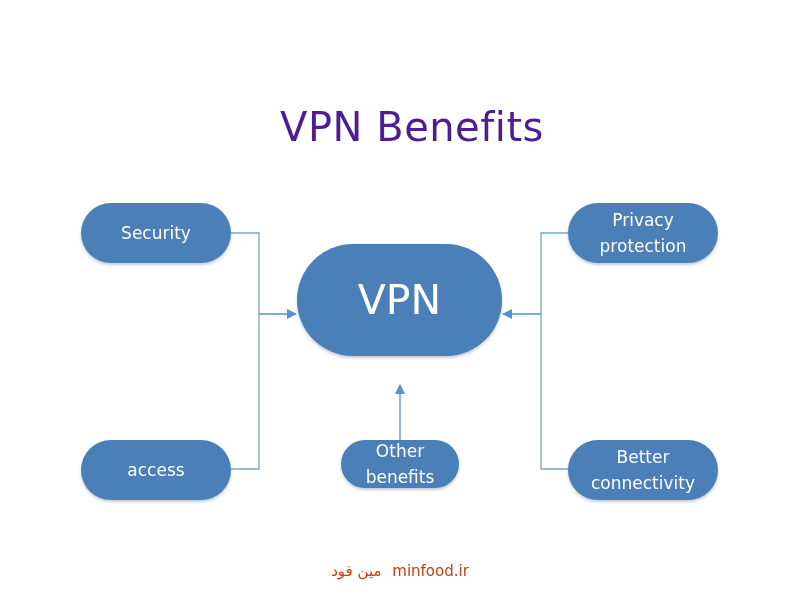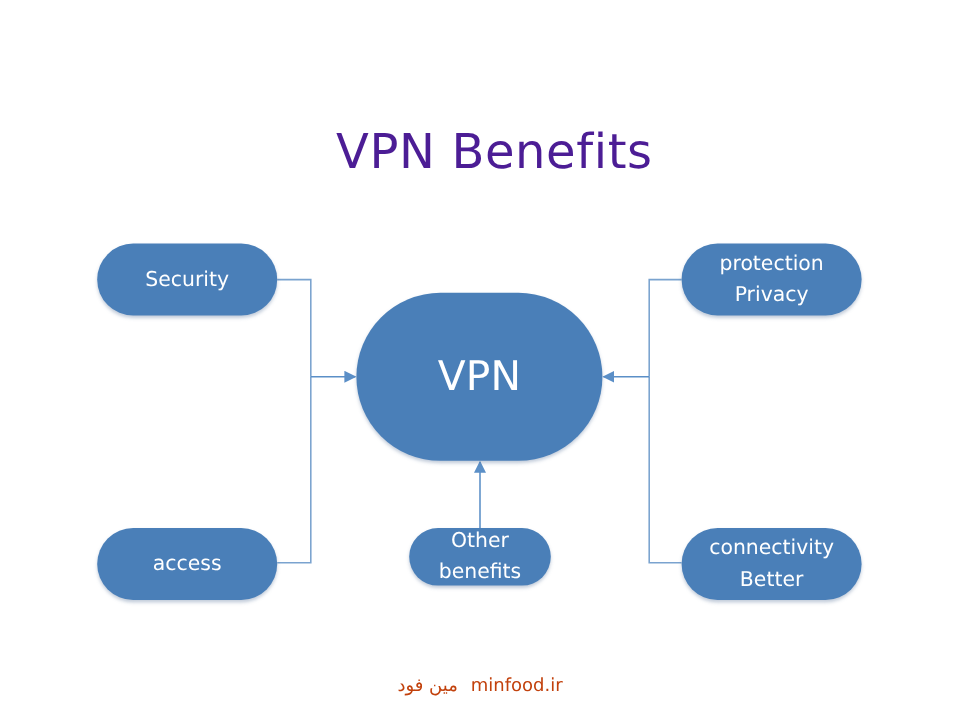--- a/index.html
+++ b/index.html
@@ -2,21 +2,21 @@
 <html><head>
   <meta charset="utf-8">
   <style>
     html, body { margin: 0; padding: 0; }
     body { width: 800px; height: 600px; background: #ffffff; position: relative; overflow: hidden; font-family: "DejaVu Sans", "Liberation Sans", sans-serif; }
     .title { position: absolute; left: 12px; width: 800px; top: 104px; text-align: center; font-size: 40px; color: #4c1d95; letter-spacing: 0.5px; }
     svg.connectors { position: absolute; left: 0; top: 0; width: 800px; height: 600px; }
     .node { position: absolute; background: #4a7fb8; color: #ffffff; display: flex; align-items: center; justify-content: center; text-align: center; box-sizing: border-box; box-shadow: 0 2px 3px rgba(80,110,150,0.35); line-height: 26px; font-size: 17px; }
     .pill { width: 150px; height: 60px; border-radius: 30px; }
     .pill-sm { width: 118px; height: 48px; border-radius: 30px; }
-    .center { left: 297px; top: 244px; width: 205px; height: 140px; border-radius: 70px / 70px; font-size: 34px; }
+    .center { left: 297px; top: 244px; width: 205px; height: 112px; border-radius: 70px / 70px; font-size: 41px; }
     .footer { position: absolute; top: 562px; left: 0; width: 800px; text-align: center; font-size: 15px; color: #c2410c; }
     .footer span { margin: 0 3px; }
   </style>
 </head>
 <body>
 
 <div class="title">VPN Benefits</div>
 
 <svg class="connectors" viewBox="0 0 800 600">
   <defs>
@@ -37,22 +37,22 @@
 </svg>
 
 <div class="node pill" style="left:81px; top:203px;align-items:center;">
   <div>
       <div>Security</div>
     </div>
 </div>
 
 <div class="node pill" style="left:568px; top:203px;">
   <div>
+    <div>Privacy</div>
     <div>protection</div>
-    <div>Privacy</div>
   </div>
 </div>
 
 <div class="node center">
   <div>VPN</div>
 </div>
 
 <div class="node pill" style="left:81px; top:440px;">
   <div>
     <div>access</div>
@@ -61,21 +61,21 @@
 
 <div class="node pill-sm" style="left:341px; top:440px;">
   <div>
     <div>Other</div>
     <div>benefits</div>
   </div>
 </div>
 
 <div class="node pill" style="left:568px; top:440px;">
   <div>
+    <div>Better</div>
     <div>connectivity</div>
-    <div>Better</div>
   </div>
 </div>
 
 <div class="footer">
   <span dir="rtl">مین فود</span>
   <span>minfood.ir</span>
 </div>
 
 </body></html>

